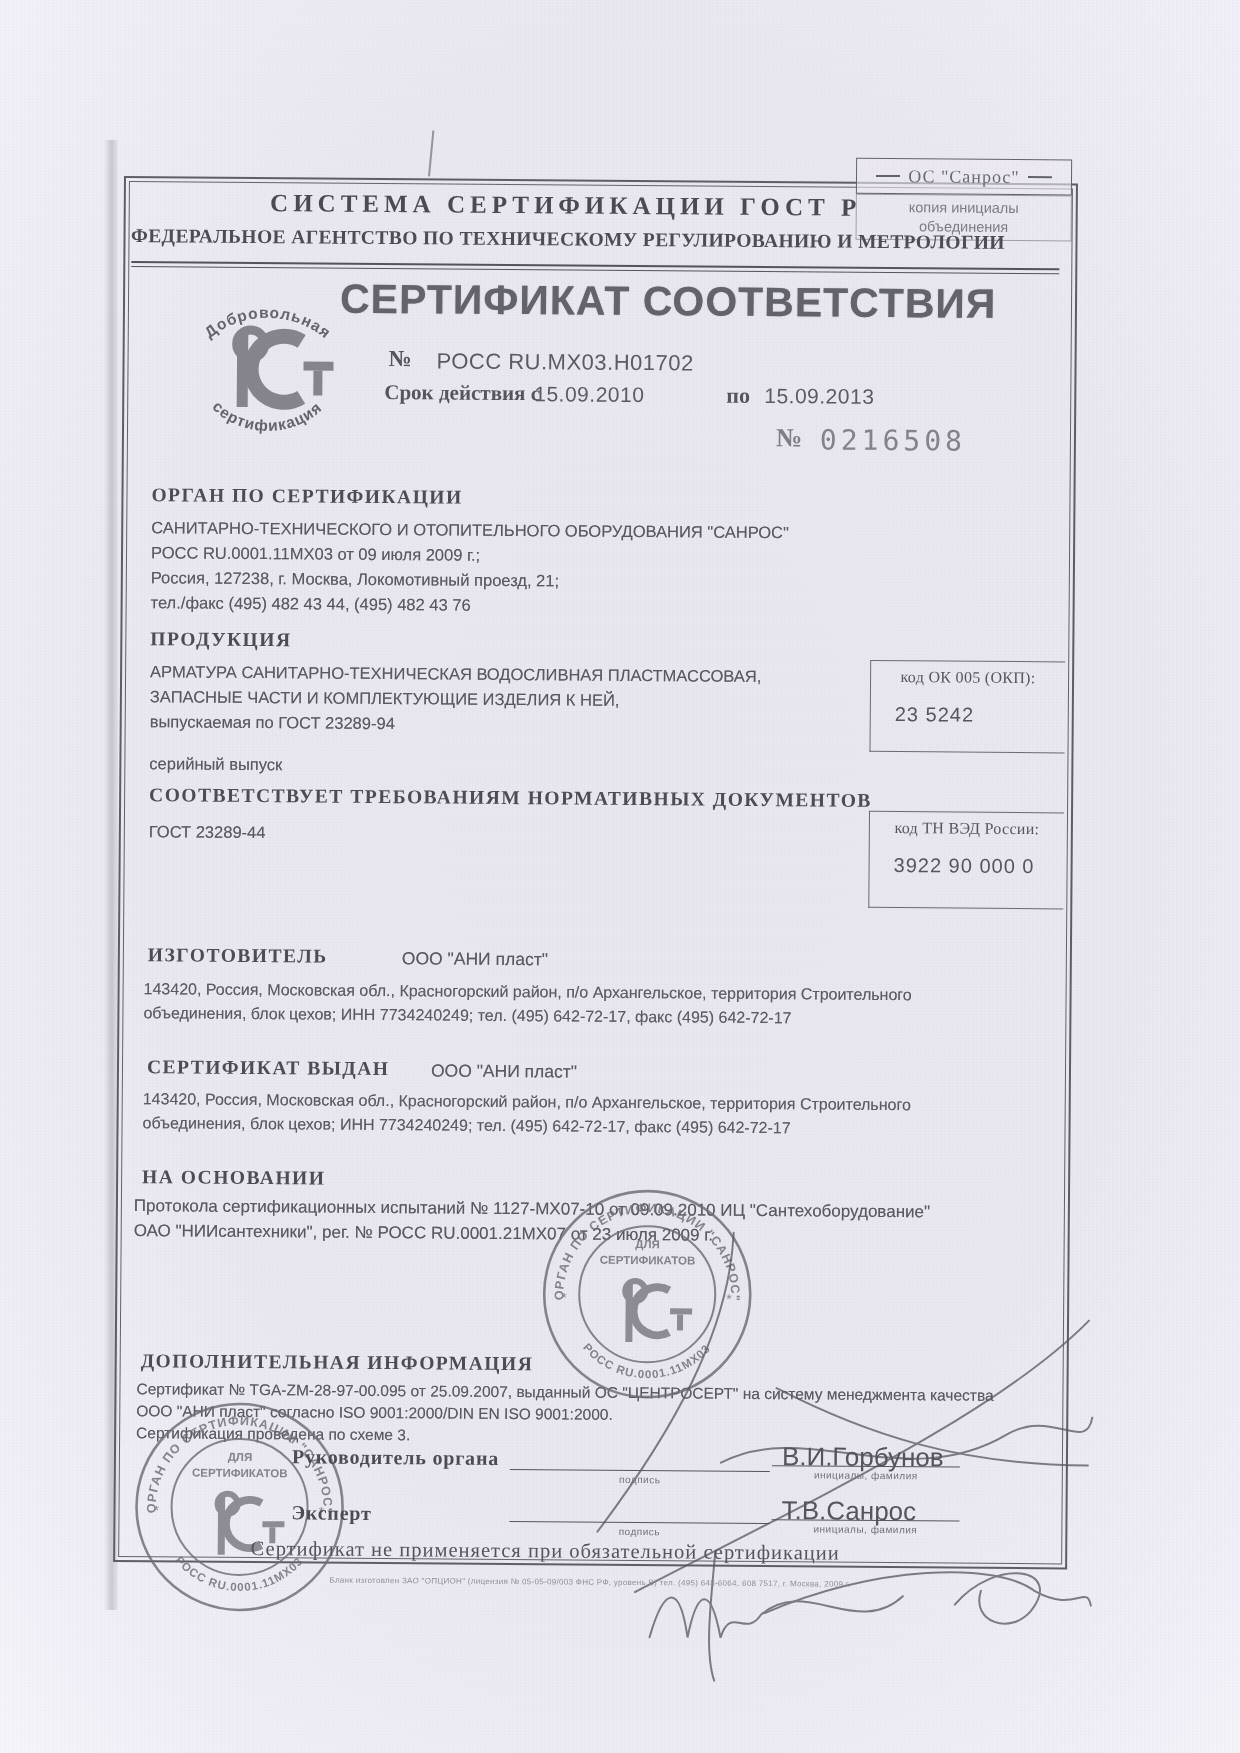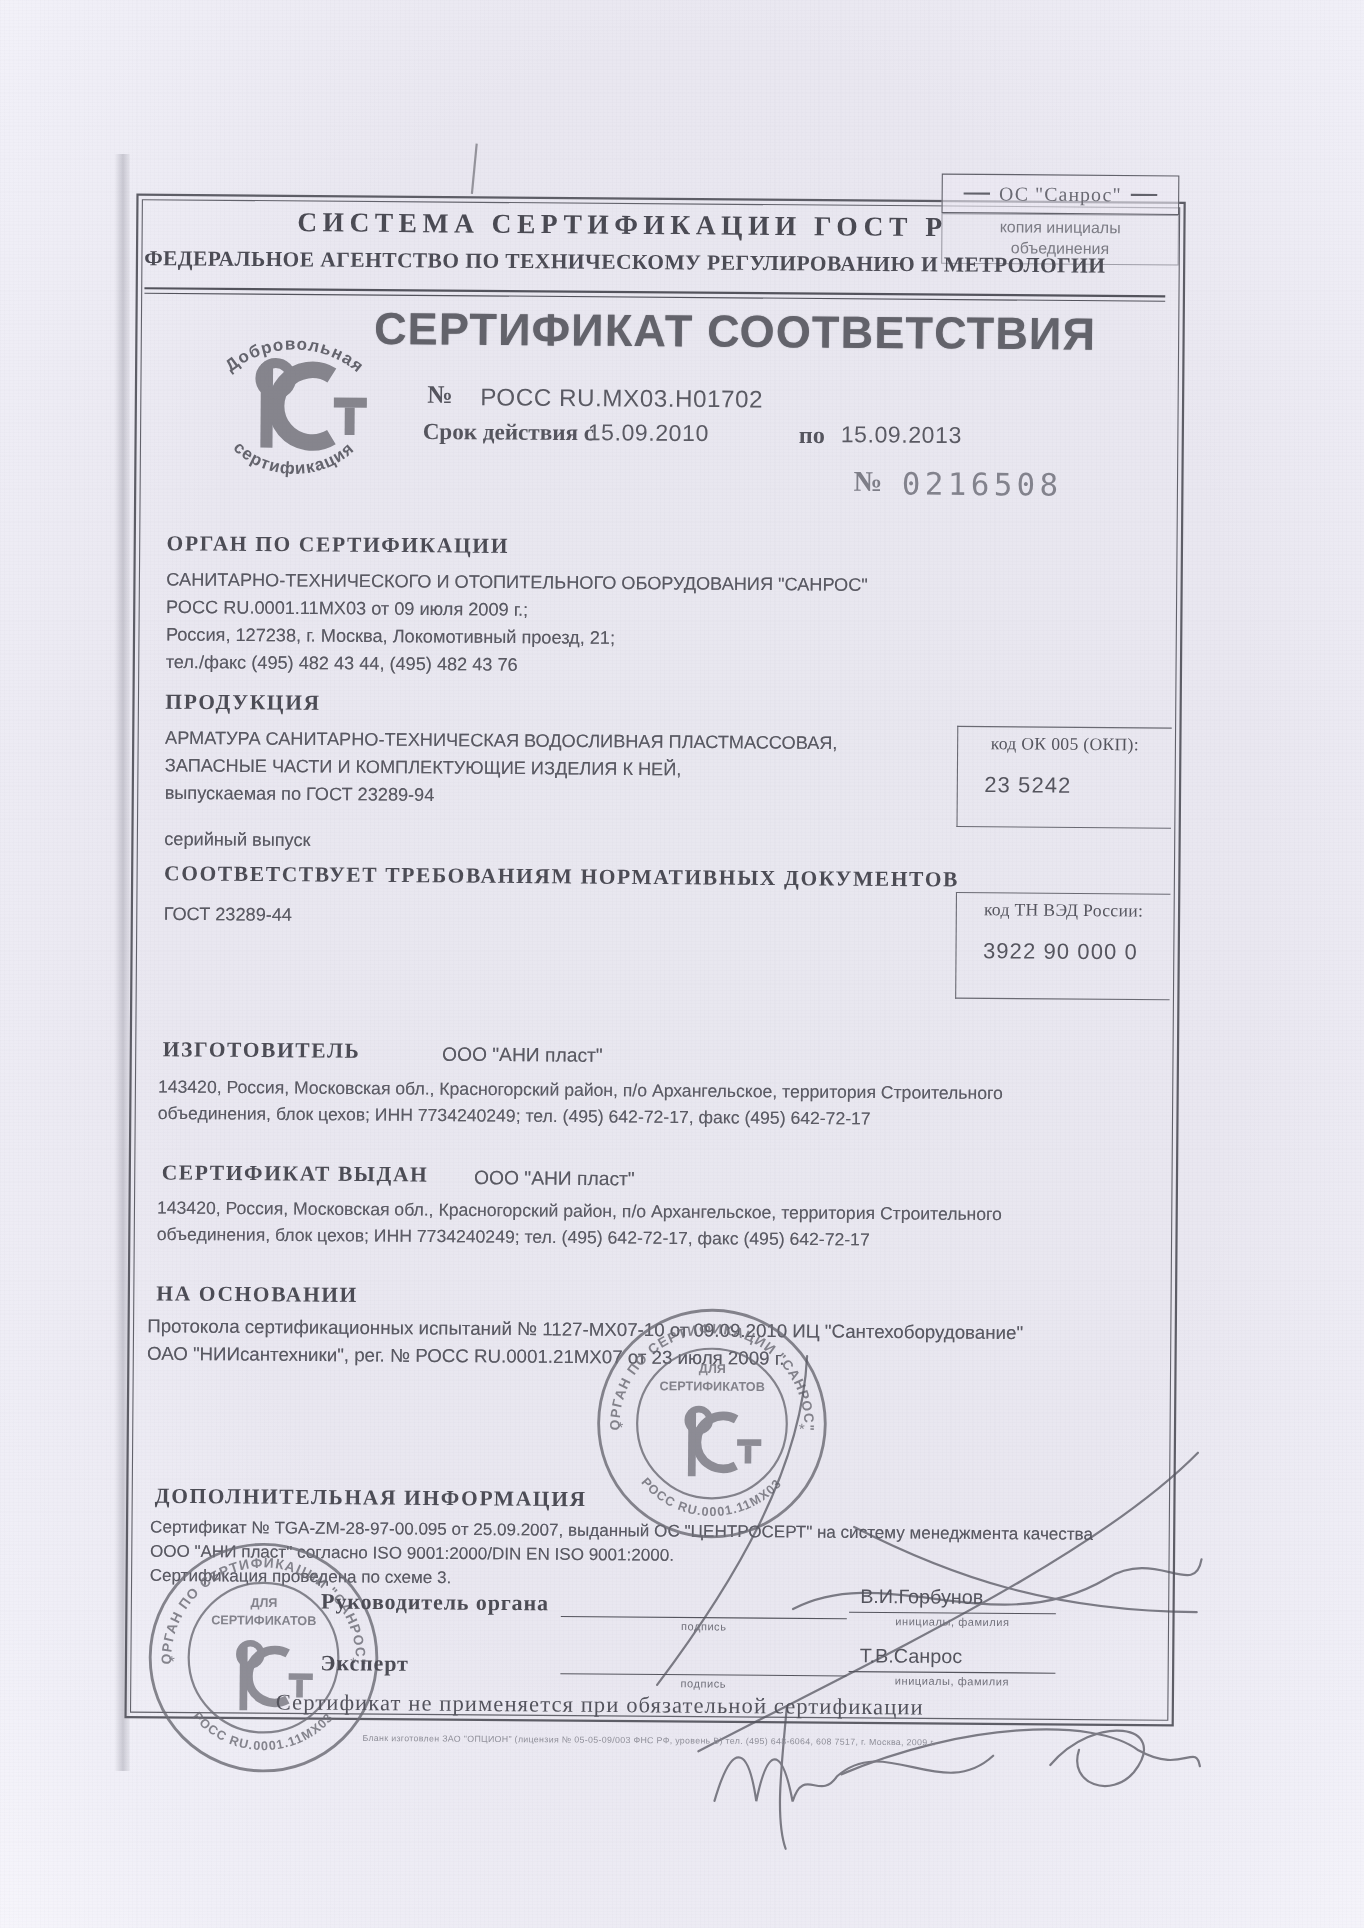--- a/index.html
+++ b/index.html
@@ -50,21 +50,21 @@
   .num-value{font-size:22px;color:#5a5a63;letter-spacing:.5px;}
   .blank-num{font-family:"DejaVu Sans Mono","Liberation Mono",monospace;font-size:28px;color:#83838d;letter-spacing:4px;}
   .side-box{border:1.2px solid #6a6a73;border-right:none;}
   .side-box .lbl{position:absolute;left:0;top:7px;width:100%;text-align:center;
     font-family:"Liberation Serif",serif;font-size:16px;color:#55555e;letter-spacing:.3px;}
   .side-box .val{position:absolute;left:24px;top:42px;font-size:20px;color:#55555e;letter-spacing:1px;}
   .addr{font-size:16px;color:#5b5b64;}
   .sig-role{font-family:"Liberation Serif",serif;font-weight:bold;font-size:20px;color:#4c4c55;letter-spacing:.8px;}
   .sig-line{border-bottom:1.6px solid #55555e;height:0;}
   .sig-caption{font-size:10px;color:#70707a;letter-spacing:.5px;text-align:center;}
-  .sig-name{font-size:18px;color:#54545d;}
+  .sig-name{font-size:26px;color:#54545d;}
   .bottom-note{font-family:"Liberation Serif",serif;font-size:20.5px;color:#53535c;letter-spacing:1px;}
   .fine-print{font-size:8px;color:#8f8f99;letter-spacing:.3px;}
   .stamp{opacity:.82;}
   .pen-mark{left:304px;top:-50px;width:2px;height:46px;background:#5b5b63;opacity:.6;transform:rotate(5deg);}
   svg text{font-family:"Liberation Sans",sans-serif;}
 </style>
 </head>
 <body>
 
 <div class="viewport">

